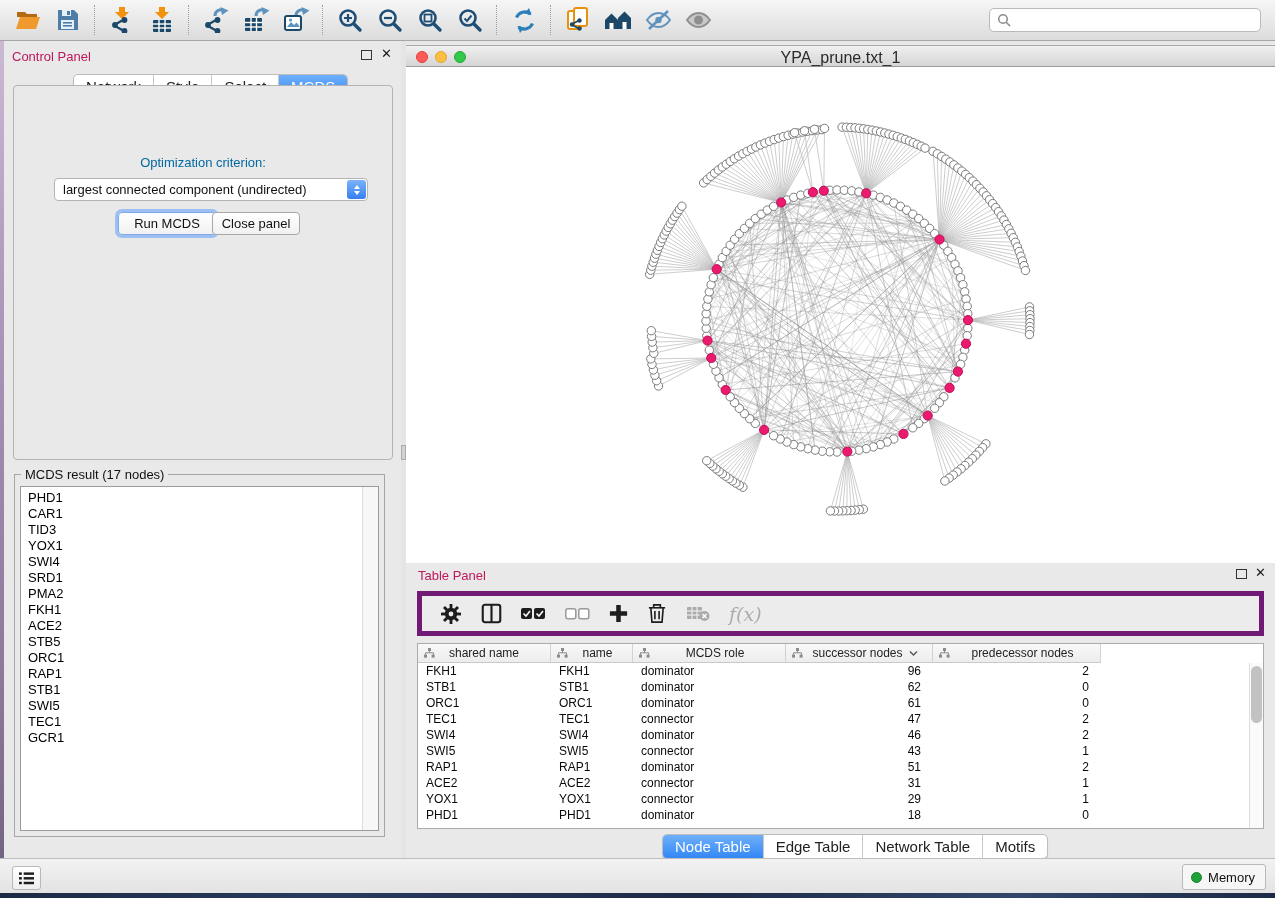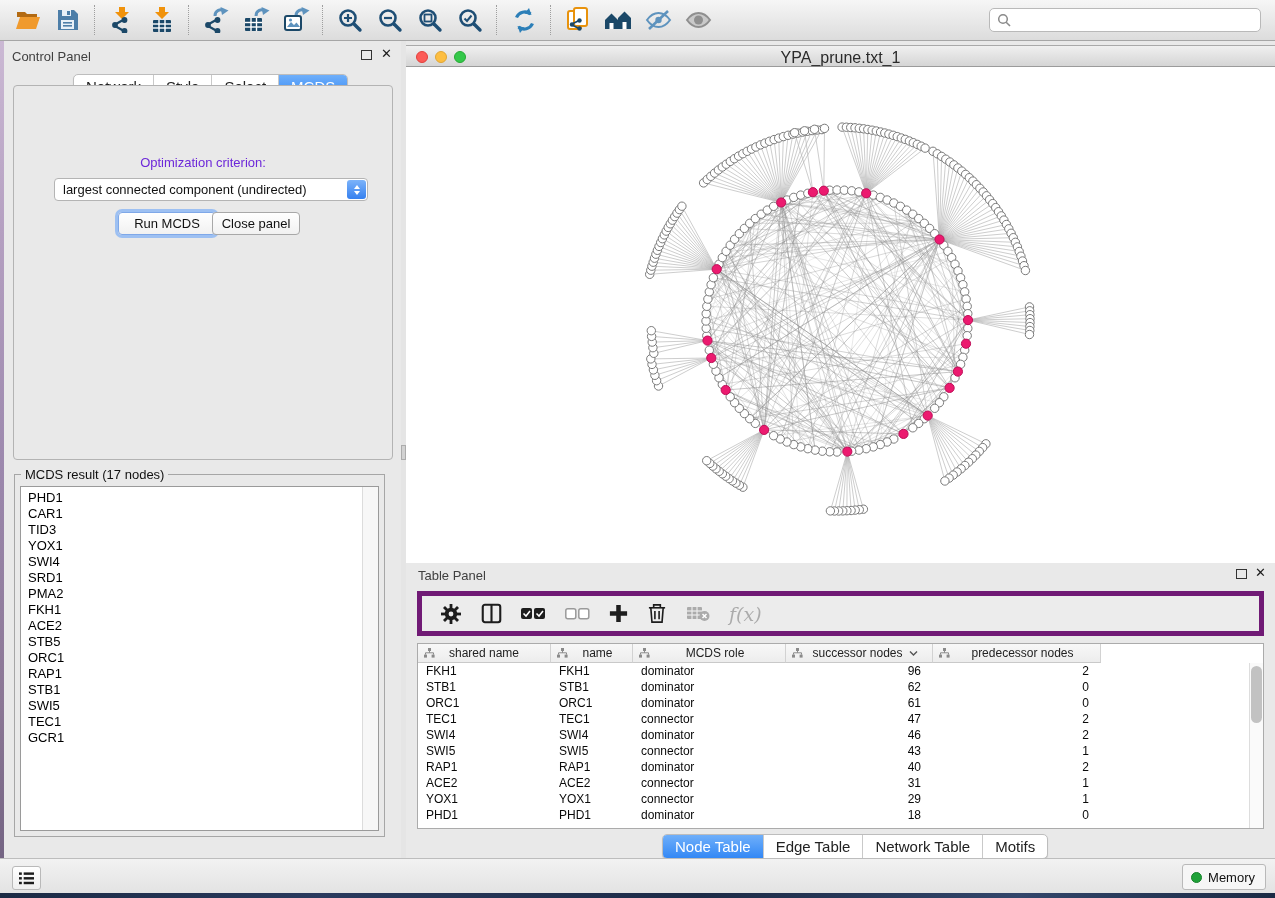--- a/index.html
+++ b/index.html
@@ -18,30 +18,30 @@
   #search-box input{border:none;outline:none;flex:1;height:18px;font-size:12px;font-family:inherit;background:transparent;}
 
   
   #desktop-left{left:0;top:41px;width:4px;height:852px;
      background:linear-gradient(180deg,#cbb9d4 0%,#b5a0c1 22%,#9c88ad 50%,#8b7795 78%,#6f607f 100%);}
   #desktop-bottom{left:0;top:893px;width:1275px;height:5px;
      background:linear-gradient(90deg,#1b2a44,#2a3a5e 25%,#1d2b47 55%,#33466b 80%,#1b2a44);}
 
   
   #control-panel{left:4px;top:41px;width:397px;height:817px;background:#E9E9E9;box-sizing:border-box;}
-  .panel-title{font-size:13px;color:#404040;}
+  .panel-title{font-size:13px;color:#be185d;}
   .win-float{display:inline-block;width:9px;height:8px;border:1.6px solid #333;}
   .win-close{font-family:"DejaVu Sans",sans-serif;font-size:13px;font-weight:bold;color:#1a1a1a;line-height:10px;}
   .seg-control{display:flex;border:1px solid #BDBDBD;border-radius:5px;overflow:hidden;background:#fff;
                box-shadow:0 1px 1px rgba(0,0,0,.15);font-size:15px;}
   .seg{padding:3px 12px;border-right:1px solid #C9C9C9;color:#222;white-space:nowrap;}
   .seg:last-child{border-right:none;}
   .seg.active{background:linear-gradient(#6FAFFA,#3388F5);color:#fff;}
   #cp-box{left:9px;top:44px;width:378px;height:373px;border:1px solid #B3B3B3;border-radius:4px;background:#E9E9E9;}
-  #opt-label{left:0;top:69px;width:378px;text-align:center;font-size:13px;color:#6d28d9;}
+  #opt-label{left:0;top:69px;width:378px;text-align:center;font-size:13px;color:#0369a1;}
   #criterion{left:40px;top:92px;width:314px;height:23px;background:#fff;border:1px solid #B4B4B4;border-radius:4px;
              font-size:13px;color:#111;display:flex;align-items:center;padding-left:8px;box-sizing:border-box;}
   #stepper{position:absolute;right:1px;top:1px;bottom:1px;width:19px;border-radius:3px;
            background:linear-gradient(#7CB3FA,#3580EF);display:flex;flex-direction:column;align-items:center;justify-content:center;}
   .chev-up{width:0;height:0;border-left:3.5px solid transparent;border-right:3.5px solid transparent;border-bottom:4px solid #fff;margin-bottom:2px;}
   .chev-dn{width:0;height:0;border-left:3.5px solid transparent;border-right:3.5px solid transparent;border-top:4px solid #fff;}
   .mac-btn{height:23px;background:linear-gradient(#ffffff,#F1F1F1);border:1px solid #A8A8A8;border-radius:4px;
            font-size:13px;color:#111;display:flex;align-items:center;justify-content:center;box-sizing:border-box;}
   #run-btn{left:104px;top:126px;width:98px;border-color:#7FA8E8;box-shadow:0 0 0 3px rgba(94,158,250,.55);}
   #closep-btn{left:198px;top:126px;width:88px;text-align:center;}
@@ -1195,21 +1195,21 @@
           <div class="tcell" style="width: 133px; text-align: left; padding: 0px 0px 0px 8px;">SWI5</div>
           <div class="tcell" style="width: 82px; text-align: left; padding: 0px 0px 0px 8px;">SWI5</div>
           <div class="tcell" style="width: 153px; text-align: left; padding: 0px 0px 0px 8px;">connector</div>
           <div class="tcell" style="width: 147px; text-align: right; padding: 0px 12px 0px 0px;">43</div>
           <div class="tcell" style="width: 168px; text-align: right; padding: 0px 12px 0px 0px;">1</div>
         </div>
         <div class="trow">
           <div class="tcell" style="width: 133px; text-align: left; padding: 0px 0px 0px 8px;">RAP1</div>
           <div class="tcell" style="width: 82px; text-align: left; padding: 0px 0px 0px 8px;">RAP1</div>
           <div class="tcell" style="width: 153px; text-align: left; padding: 0px 0px 0px 8px;">dominator</div>
-          <div class="tcell" style="width: 147px; text-align: right; padding: 0px 12px 0px 0px;">40</div>
+          <div class="tcell" style="width: 147px; text-align: right; padding: 0px 12px 0px 0px;">51</div>
           <div class="tcell" style="width: 168px; text-align: right; padding: 0px 12px 0px 0px;">2</div>
         </div>
         <div class="trow">
           <div class="tcell" style="width: 133px; text-align: left; padding: 0px 0px 0px 8px;">ACE2</div>
           <div class="tcell" style="width: 82px; text-align: left; padding: 0px 0px 0px 8px;">ACE2</div>
           <div class="tcell" style="width: 153px; text-align: left; padding: 0px 0px 0px 8px;">connector</div>
           <div class="tcell" style="width: 147px; text-align: right; padding: 0px 12px 0px 0px;">31</div>
           <div class="tcell" style="width: 168px; text-align: right; padding: 0px 12px 0px 0px;">1</div>
         </div>
         <div class="trow">

